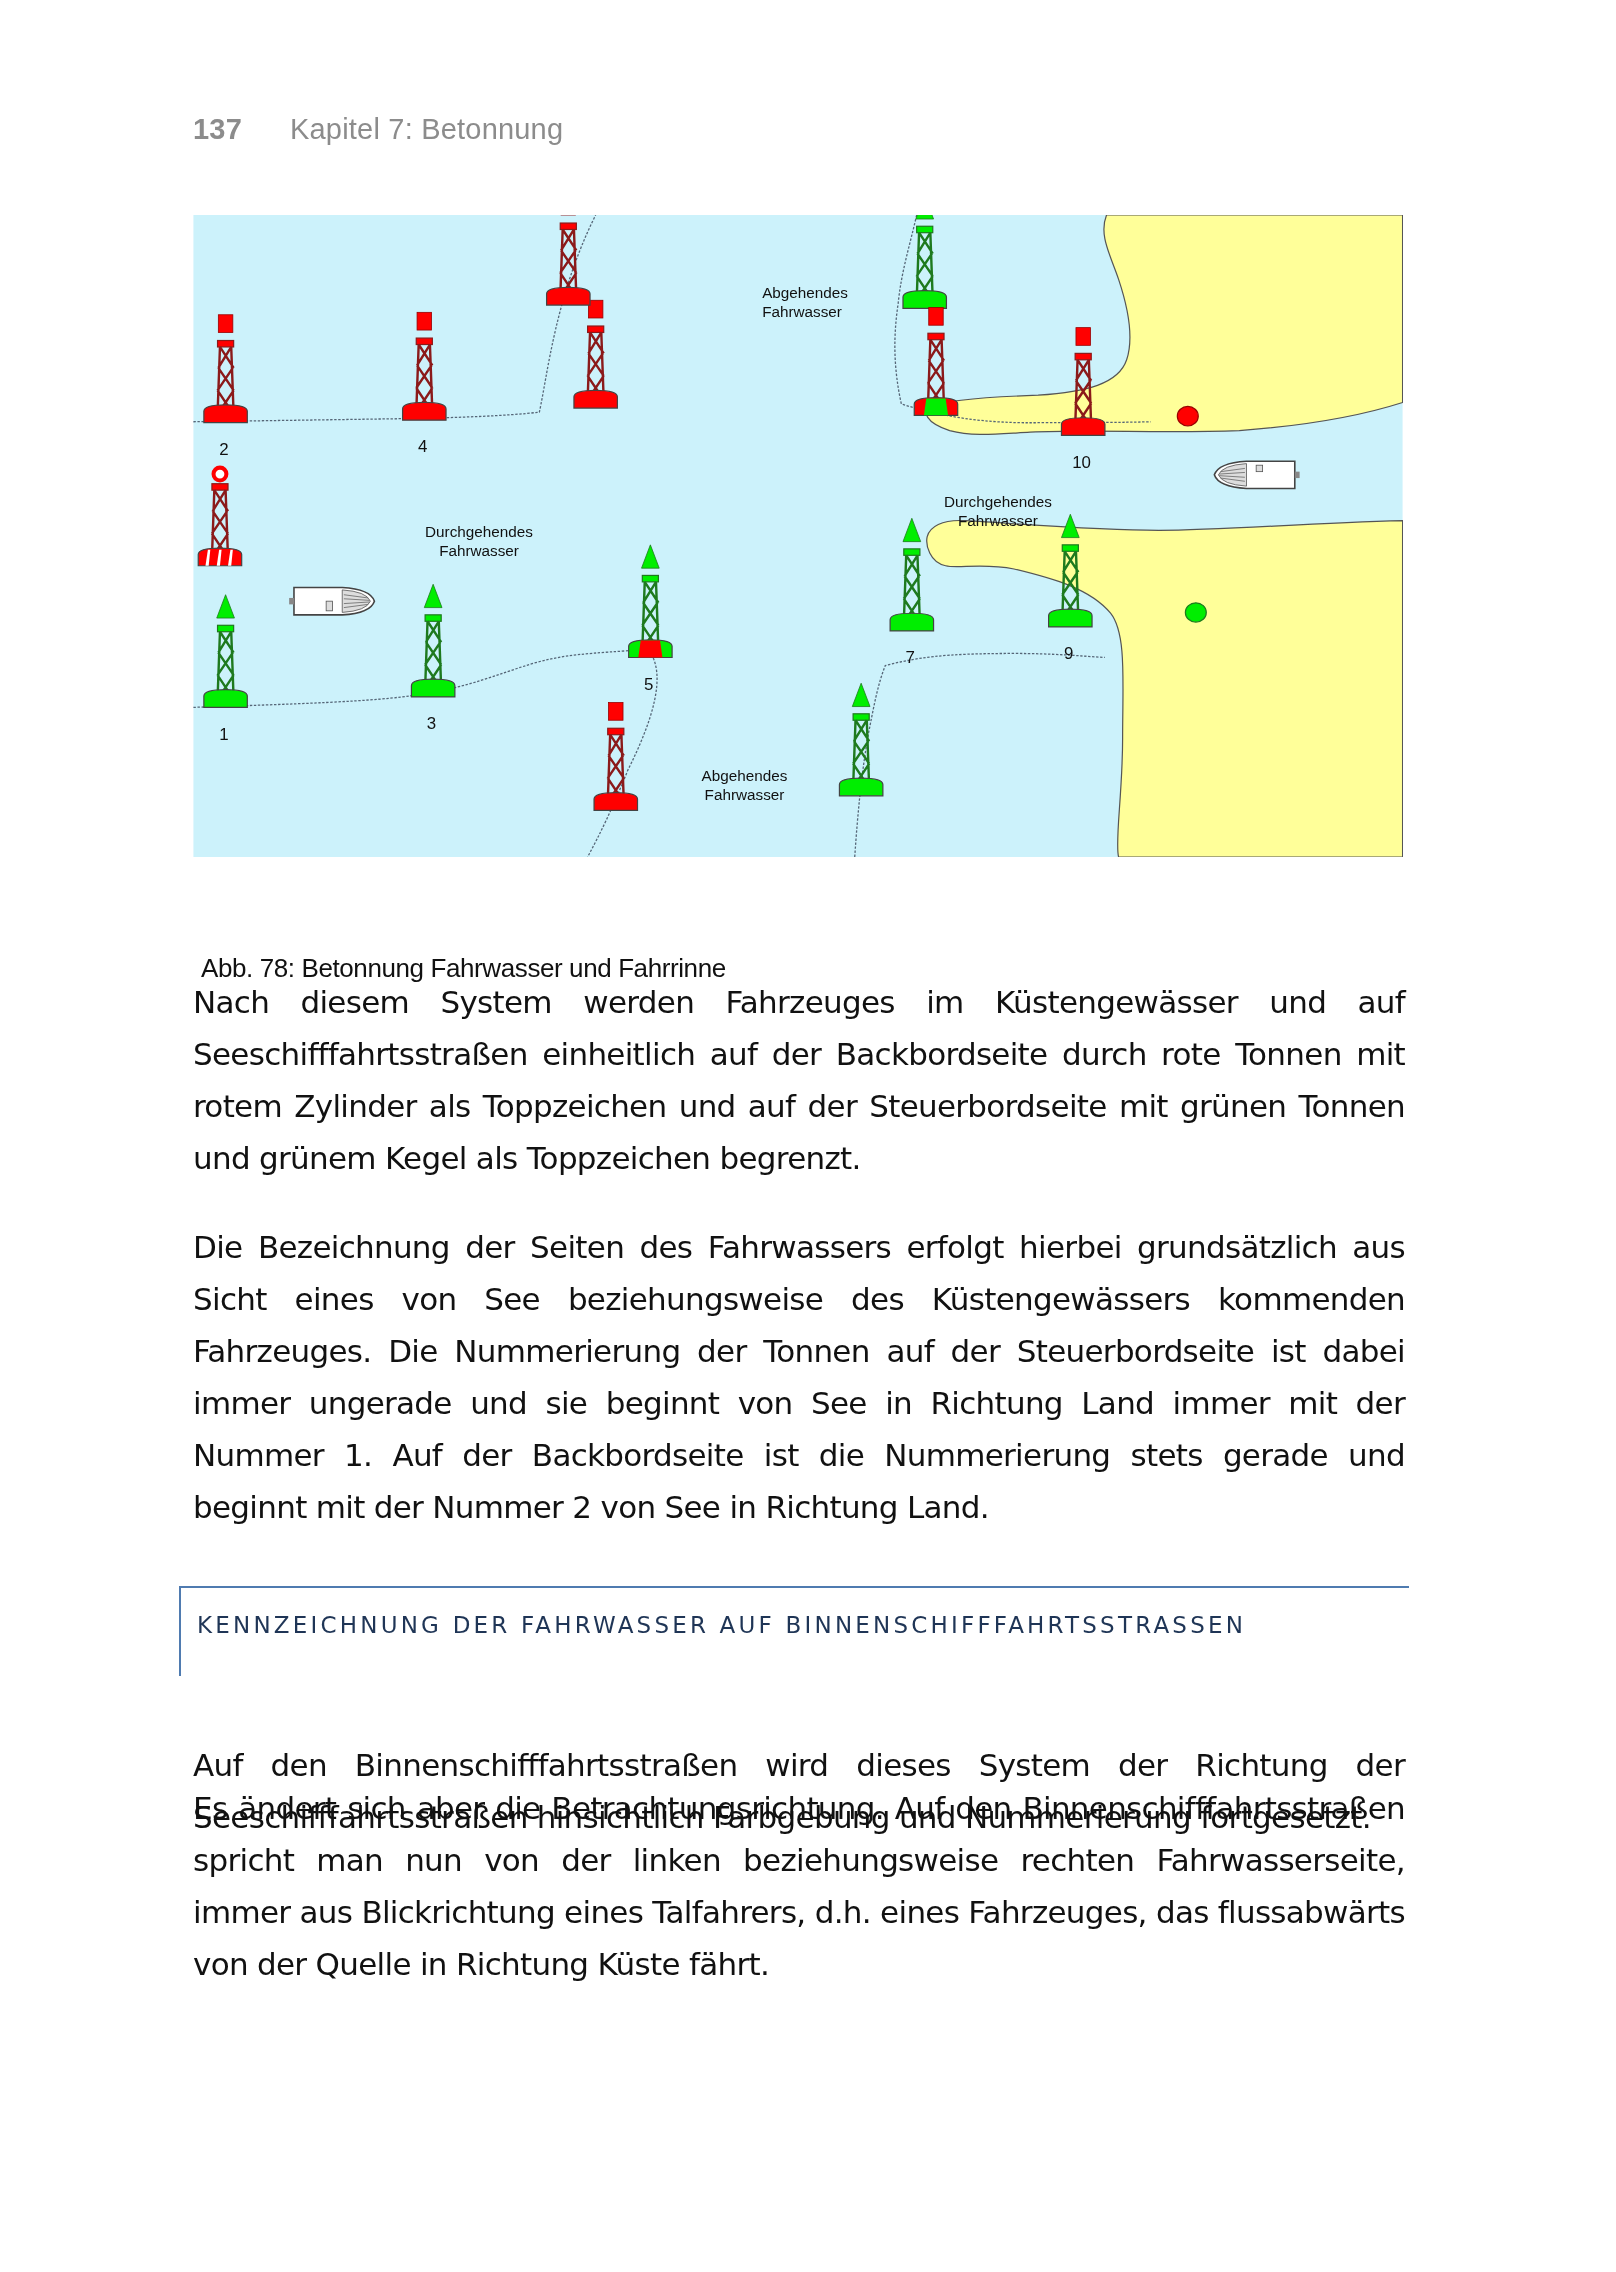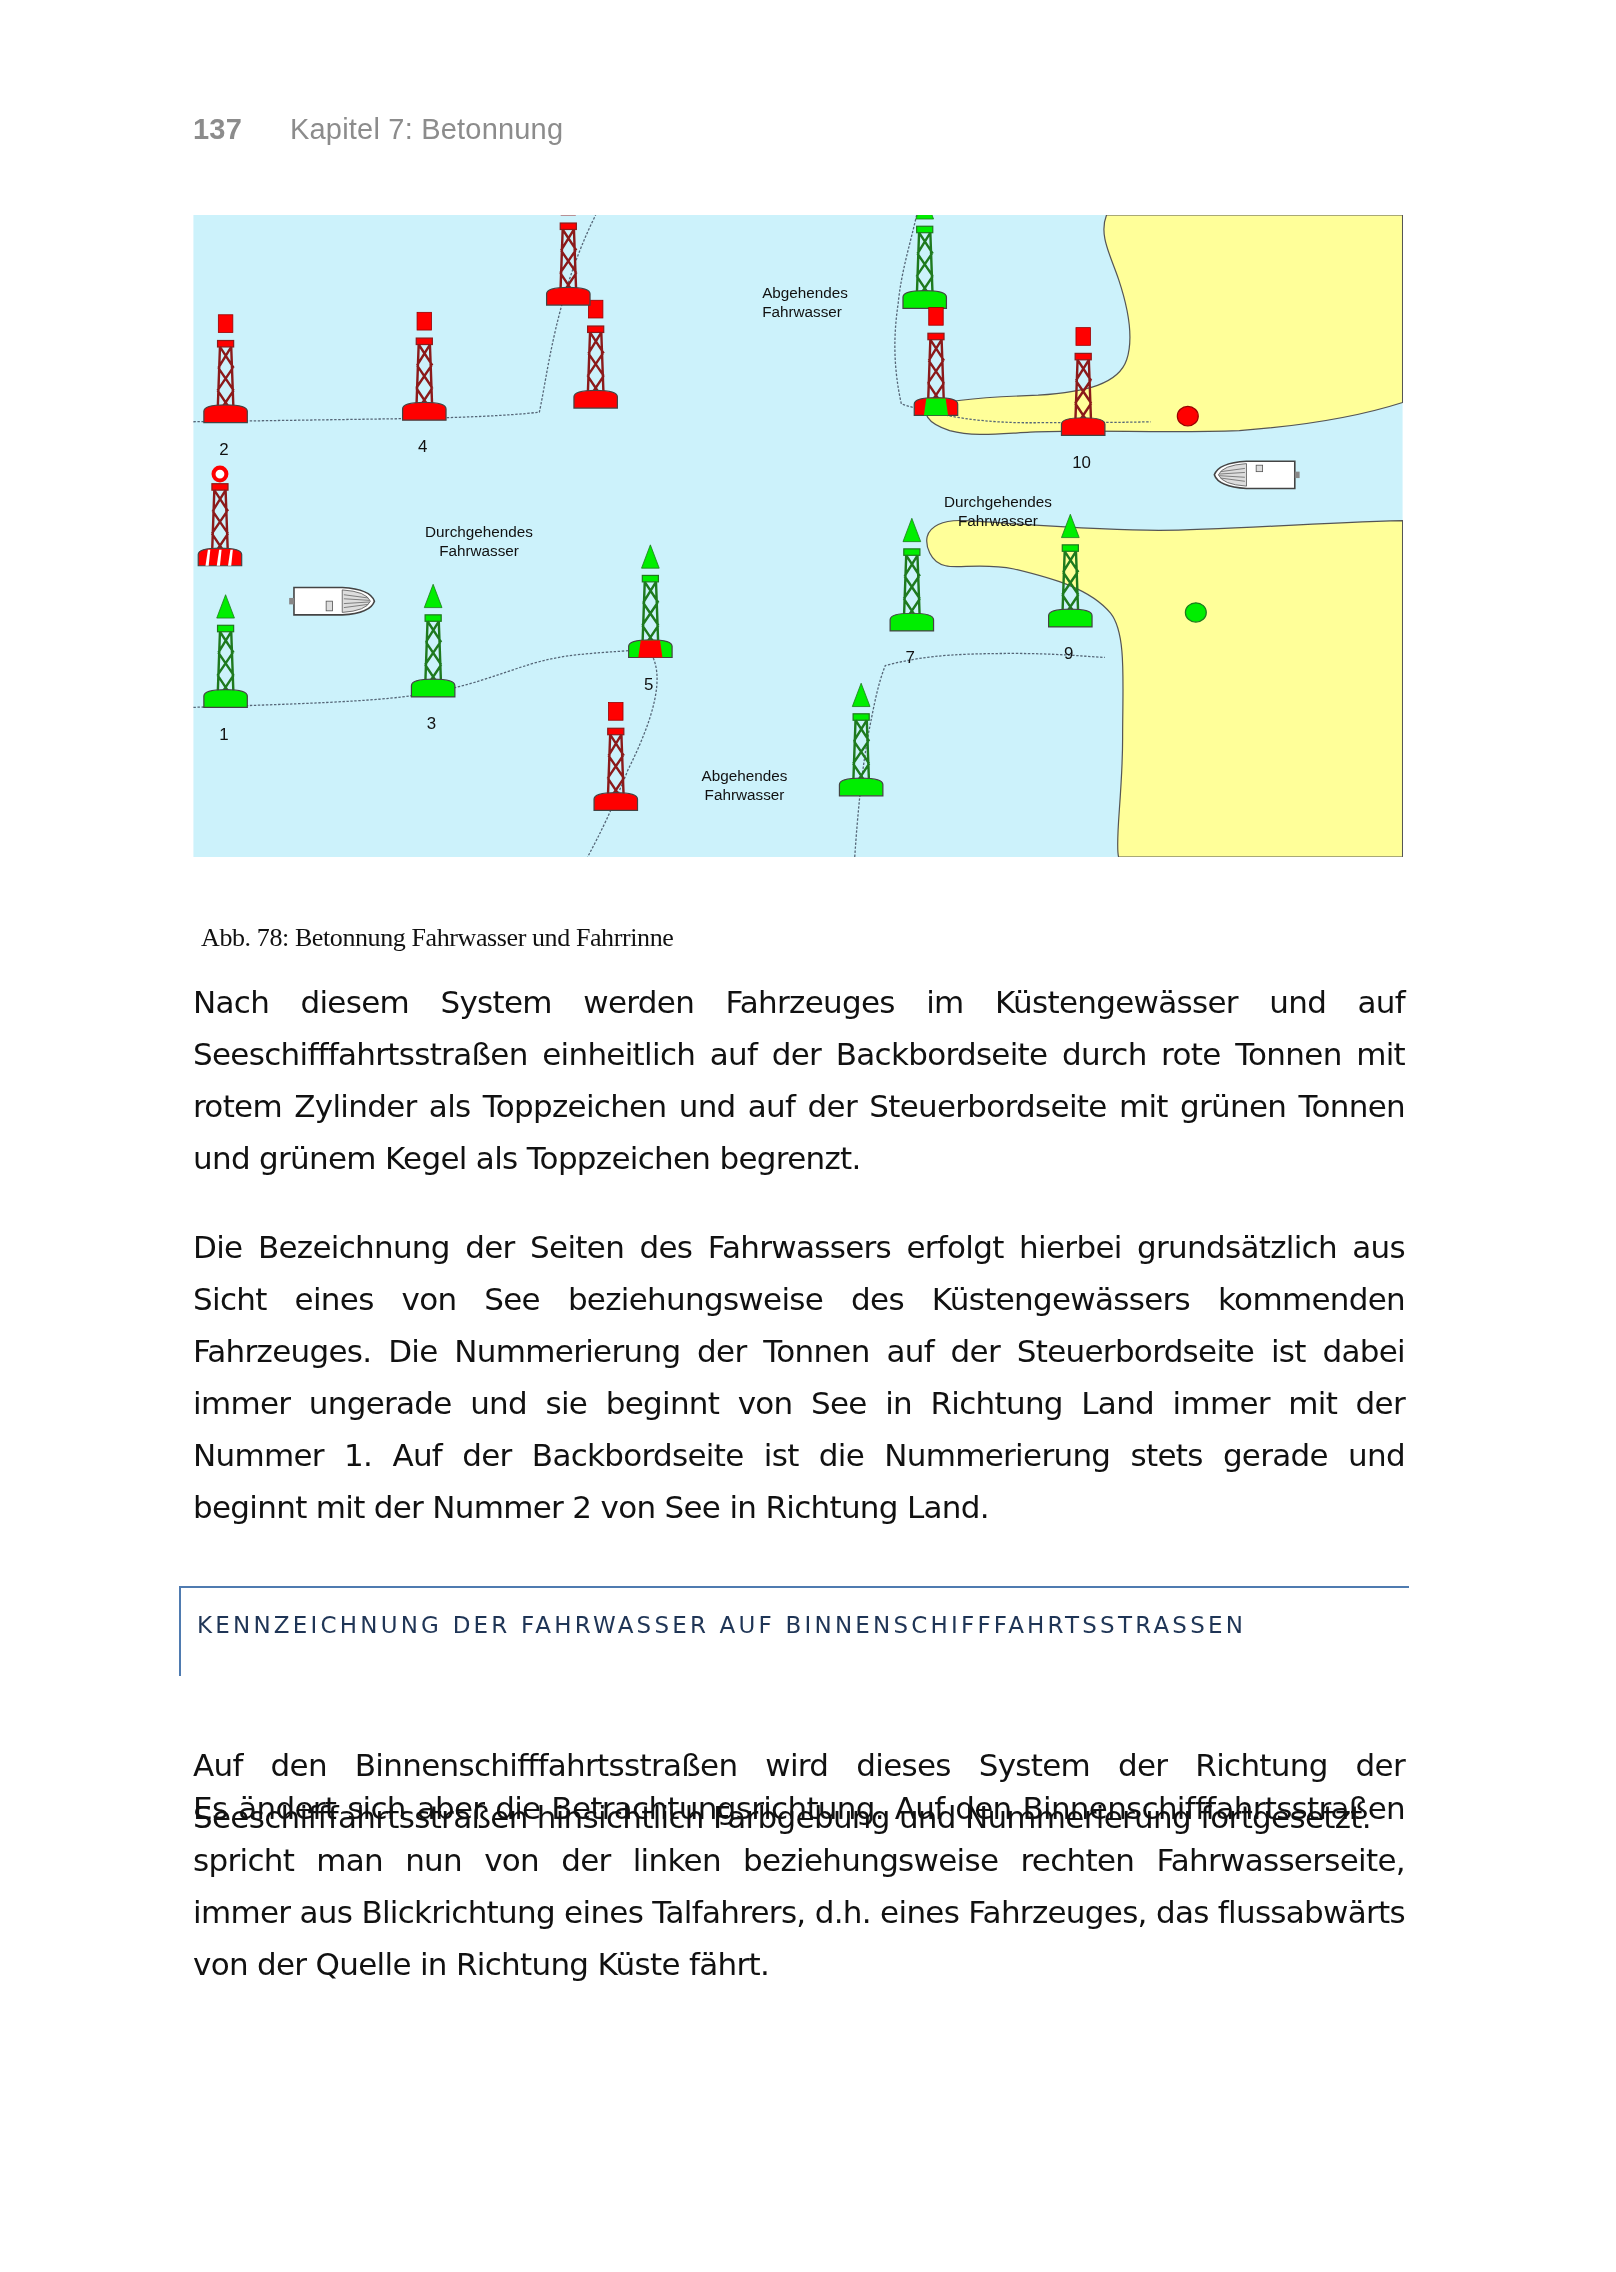--- a/index.html
+++ b/index.html
@@ -2,21 +2,21 @@
 <html style="font-size:13px"><head>
 <meta charset="utf-8">
 <style>
   html, body { margin: 0; padding: 0; background: #ffffff; }
   body { width: 1616px; height: 2273px; position: relative; overflow: hidden; font-family: "Liberation Sans", sans-serif; }
   .running-head { position: absolute; left: 193px; top: 113px; font-family: "Liberation Sans", sans-serif; font-size: 29px; color: #8c8c8c; letter-spacing: 0.2px; }
   .running-head .page-no { display: inline-block; width: 97px; font-weight: bold; }
   .running-head .chapter { font-weight: normal; }
   .figure { position: absolute; left: 193px; top: 215px; width: 1210px; height: 642px; }
   .figure svg { display: block; width: 100%; height: 100%; }
-  .caption { position: absolute; left: 201px; top: 923px; font-family: Liberation Serif, serif; font-size: 26px; color: #111; letter-spacing: -0.4px; }
+  .caption { position: absolute; left: 201px; top: 953px; font-family: Liberation Sans, sans-serif; font-size: 26px; color: #111; letter-spacing: -0.4px; }
   .body-text { position: absolute; left: 193px; width: 1212px; font-family: "DejaVu Sans", sans-serif; font-size: 31px; line-height: 52px; color: #111; text-align: justify; letter-spacing: -0.7px; margin: 0; }
   .p1 { top: 976px; }
   .p2 { top: 1221px; }
   .heading { position: absolute; left: 179px; top: 1586px; width: 1230px; border-left: 2.4px solid #4f7bb0; border-top: 2.4px solid #4f7bb0; padding: 11.3px 0 6.4px 16px; height: 90px; box-sizing: border-box; }
   .heading h2 { margin: 0; font-family: "DejaVu Sans", sans-serif; font-weight: normal; font-size: 23px; line-height: 52px; color: #1f3556; letter-spacing: 3.2px; text-transform: uppercase; }
   .p3 { top: 1739px; }
   .p4 { top: 1782px; }
   svg text { font-family: "Liberation Sans", sans-serif; }
 </style>
 </head>

